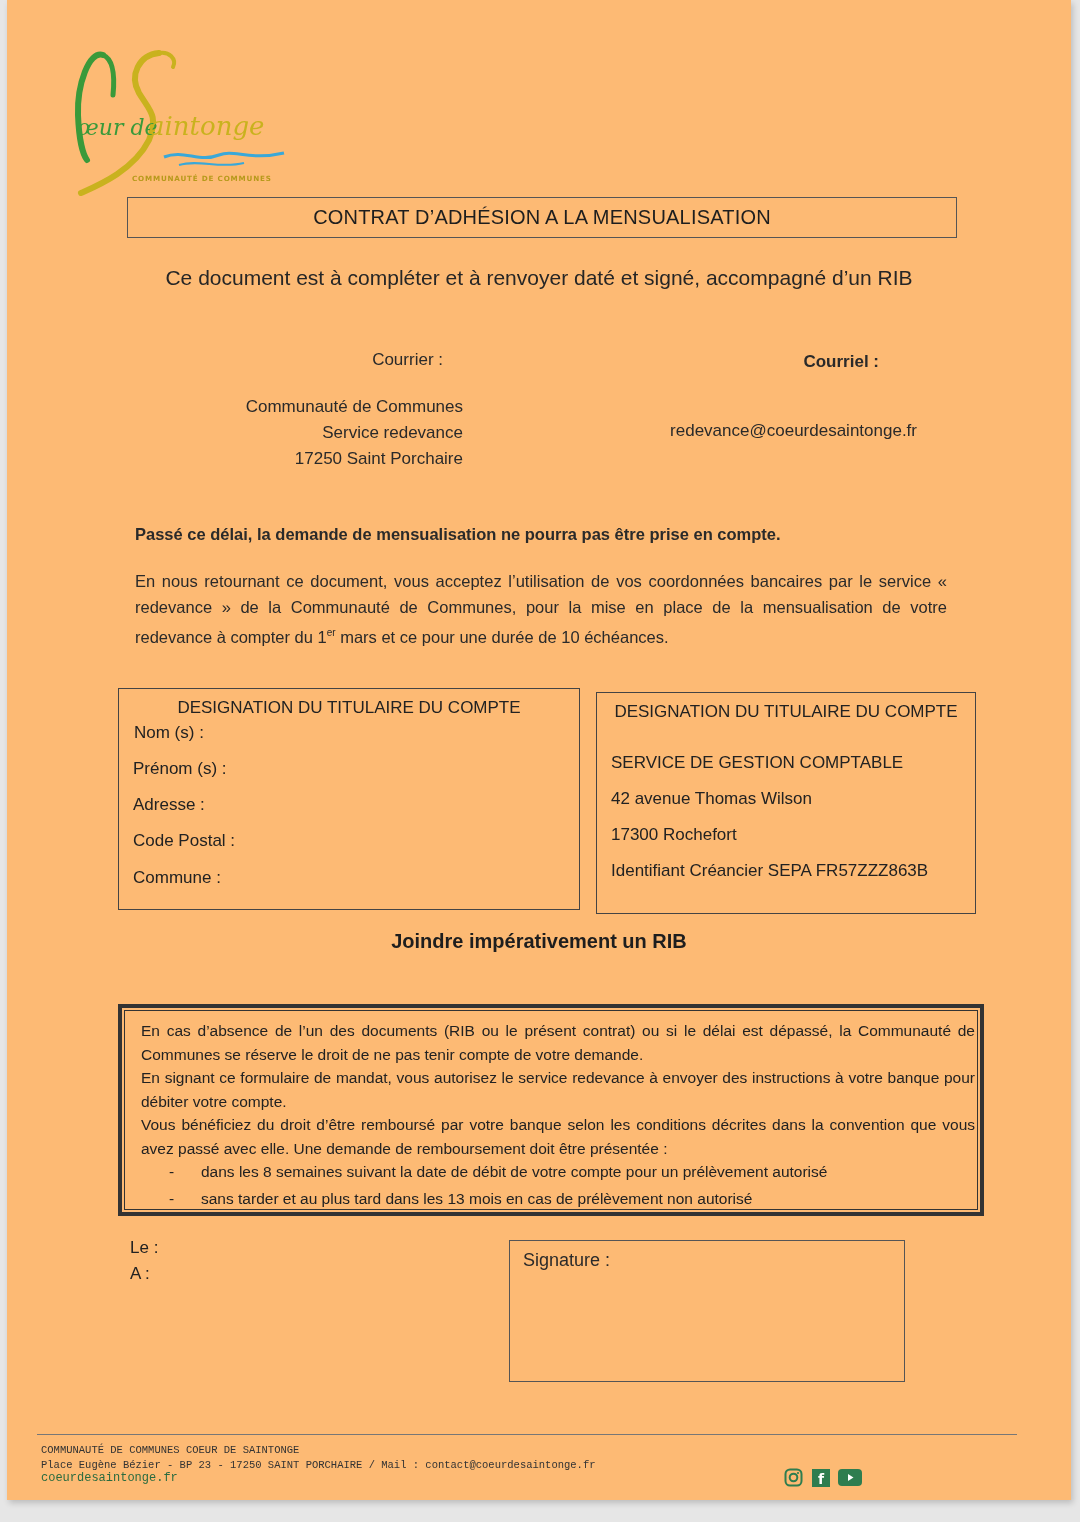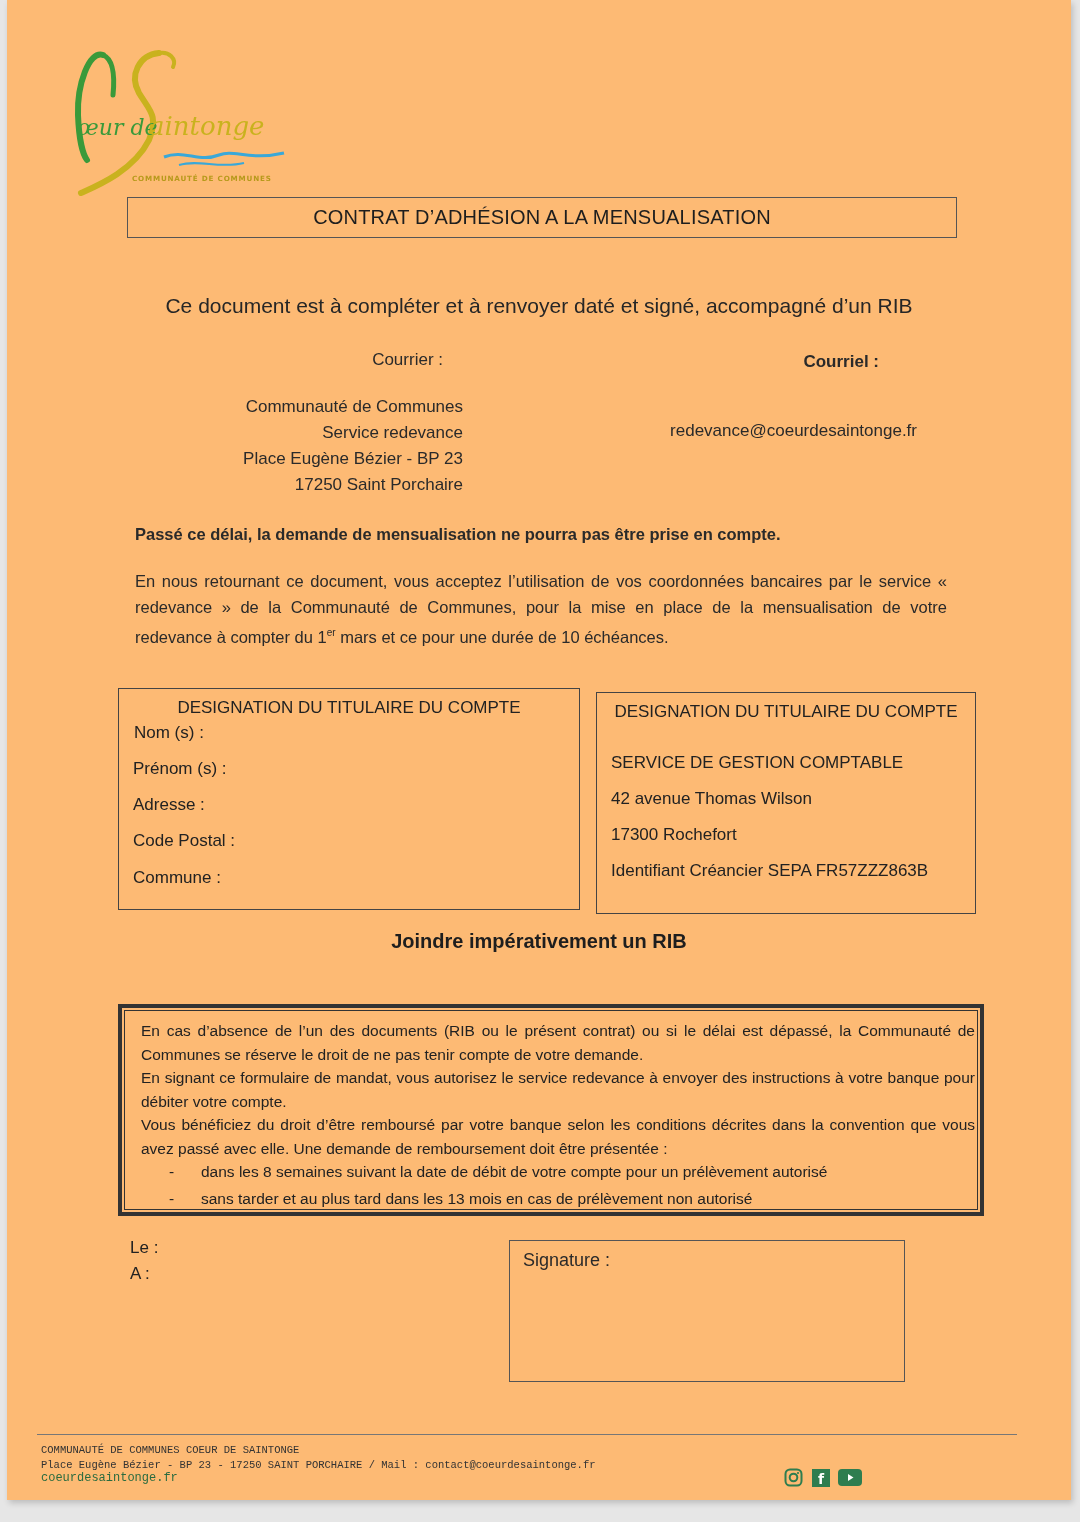--- a/index.html
+++ b/index.html
@@ -5,21 +5,21 @@
   html, body { margin:0; padding:0; }
   body { width:1080px; height:1522px; background:#e6e6e6; position:relative; overflow:hidden;
          font-family:"Liberation Sans", "DejaVu Sans", sans-serif; color:#222; }
   .page { position:absolute; left:7px; top:0; width:1064px; height:1500px; background:#fdba74;
           box-shadow: 2px 3px 6px rgba(0,0,0,0.18); }
   .abs { position:absolute; }
   .logo { left:62px; top:45px; width:240px; height:155px; }
   .title-box { left:120px; top:197px; width:830px; height:41px; border:1px solid #555; box-sizing:border-box;
                display:flex; align-items:center; justify-content:center; }
   .title-box span { font-size:20px; color:#1e1e1e; letter-spacing:0.2px; }
-  .intro { left:0; width:1064px; text-align:center; font-size:21px; color:#262626; line-height:32px;margin-top:28px; }
+  .intro { left:0; width:1064px; text-align:center; font-size:21px; color:#262626; line-height:32px; }
   .col { text-align:right; font-size:17px; color:#2a2a2a; line-height:26px; }
   .para { left:128px; width:812px; font-size:16.5px; line-height:26px; color:#2a2a2a; text-align:justify; }
   .box { border:1.5px solid #444; box-sizing:border-box; }
   .box .hdr { text-align:center; font-size:17px; color:#222; }
   .field { font-size:17px; color:#222; position:absolute; }
   .rib { left:0; width:1064px; text-align:center; font-weight:bold; font-size:20px; color:#1e1e1e; }
   .notice-outer { left:111px; top:1004px; width:866px; height:212px; border:4px solid #333; box-sizing:border-box; padding:2px; }
   .notice-inner { width:100%; height:100%; border:1.5px solid #333; box-sizing:border-box; padding:8px 2px 0 16px;
                   font-size:15.5px; line-height:23.5px; color:#222; }
   .notice-inner p { margin:0; text-align:justify; text-align-last:left; }
@@ -58,21 +58,20 @@
   <div class="abs title-box">
     <span>CONTRAT D’ADHÉSION A LA MENSUALISATION</span>
   </div>
 
   <div class="abs intro" style="top:262px;">Ce document est à compléter et à renvoyer daté et signé, accompagné d’un RIB</div>
 
   <div class="abs col" style="left:196px; width:240px; top:347px;">Courrier :</div>
   <div class="abs col" style="left:176px; width:280px; top:394px;">
     <div>Communauté de Communes</div>
     <div>Service redevance</div>
-    <div>Place Eugène Bézier - BP 23</div>
     <div>17250 Saint Porchaire</div>
   </div>
 
   <div class="abs col" style="left:632px; width:240px; top:349px;font-weight:bold;">Courriel :</div>
   <div class="abs col" style="left:590px; width:320px; top:418px;">redevance@coeurdesaintonge.fr</div>
 
   <div class="abs para" style="top:521px;font-weight:bold;">Passé ce délai, la demande de mensualisation ne pourra pas être prise en compte.</div>
   <div class="abs para" style="top:568px;">
     <span>En nous retournant ce document, vous acceptez l’utilisation de vos coordonnées bancaires par le service « redevance » de la Communauté de Communes, pour la mise en place de la mensualisation de votre redevance à compter du 1</span><sup style="font-size:10px;">er</sup><span> mars et ce pour une durée de 10 échéances.</span>
   </div>

